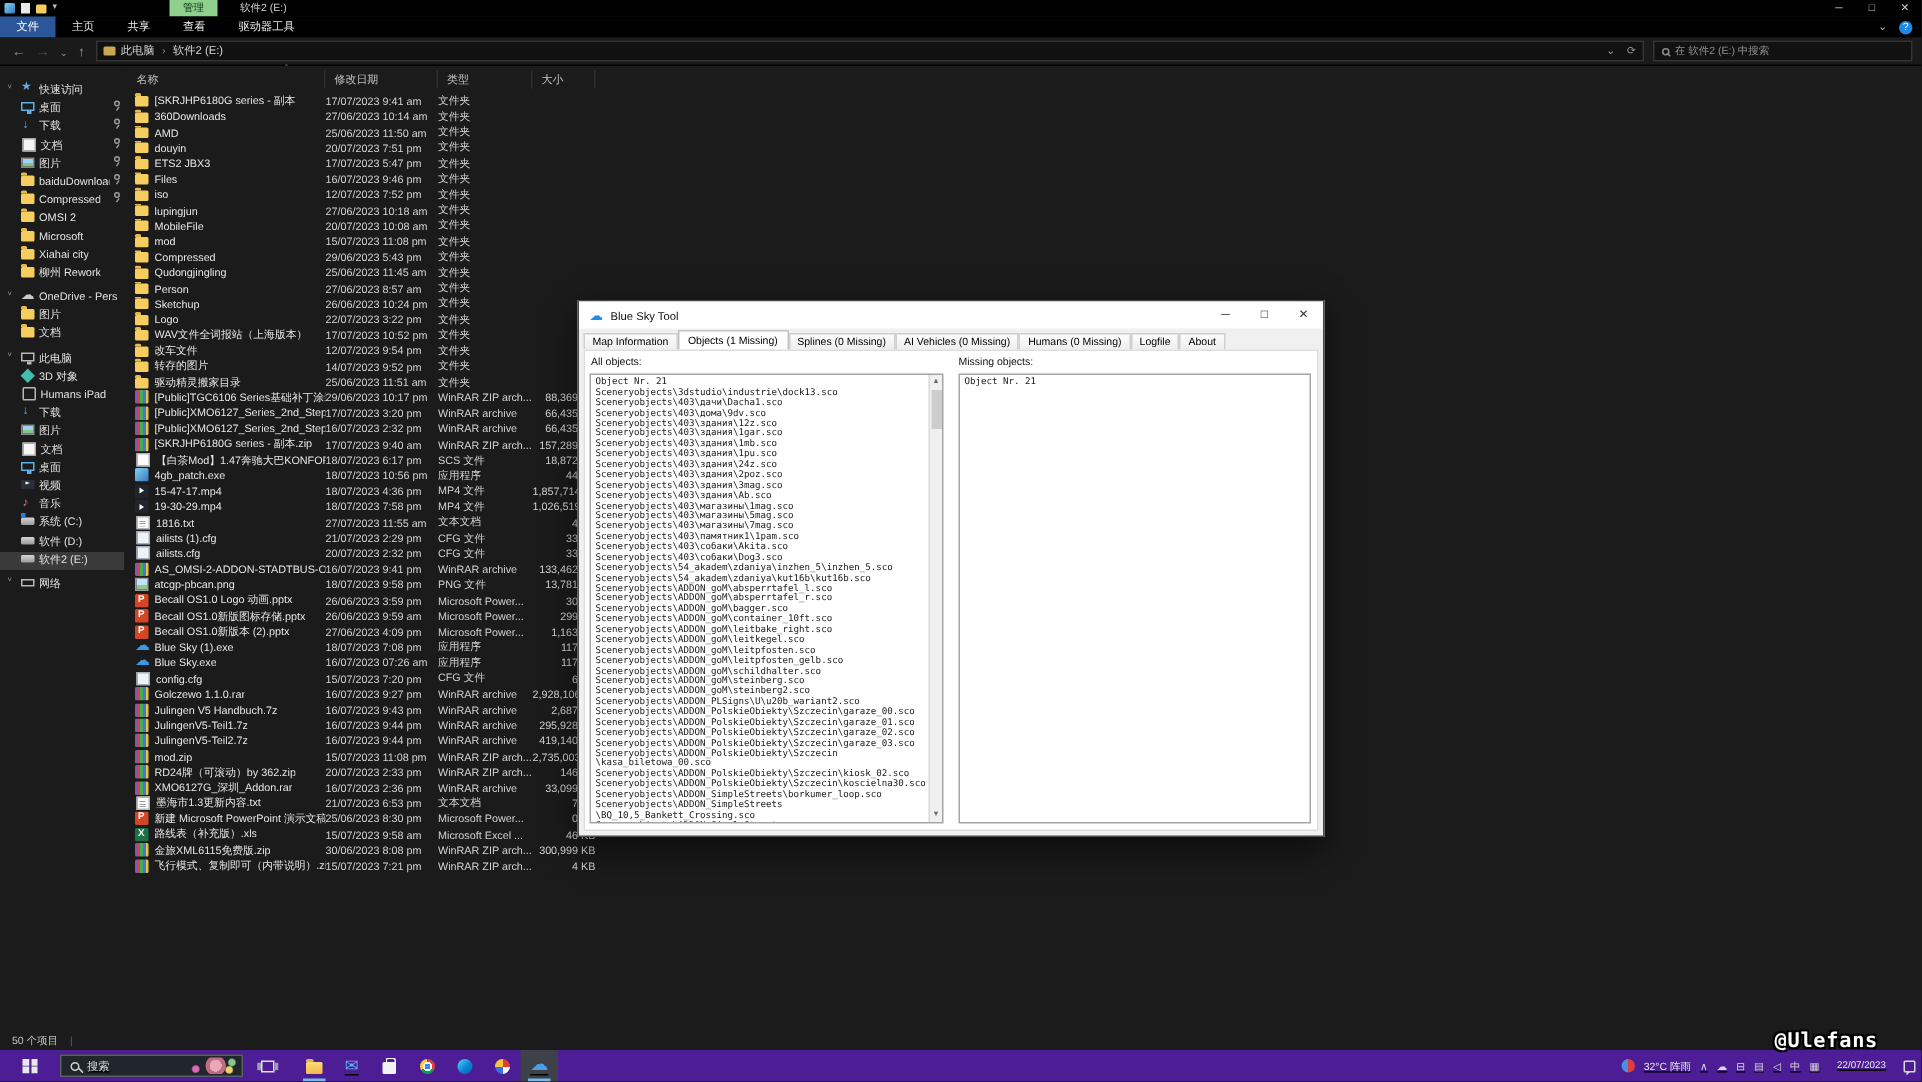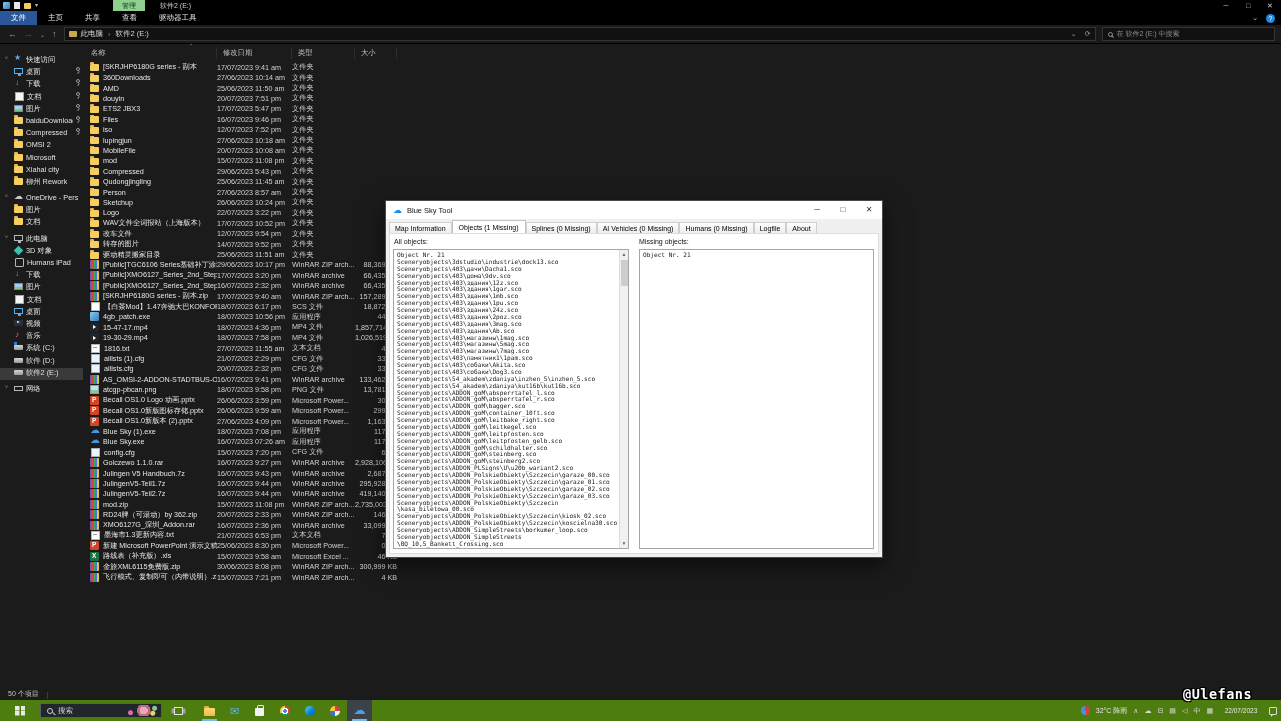--- a/index.html
+++ b/index.html
@@ -149,22 +149,22 @@
   .tb-missing { left:249px; right:4px; }
   .tbox pre { font-family:"DejaVu Sans Mono", monospace; font-size:6.1px; line-height:6.88px;
               color:#1a1a1a; padding:2px 3px; white-space:pre; }
   .vscroll { position:absolute; right:0; top:0; bottom:0; width:9px; background:#f0f0f0; border-left:1px solid #dcdcdc; }
   .vs-up, .vs-down { position:absolute; left:0; width:100%; height:9px; color:#6a6a6a; font-size:5px;
                      text-align:center; line-height:9px; }
   .vs-up { top:0; } .vs-down { bottom:0; }
   .vs-thumb { position:absolute; left:1px; top:10px; width:7px; height:26px; background:#cdcdcd; }
 
   
-  .taskbar { position:absolute; left:0; top:700px; width:100%; height:21px; background:#4d7c0f;
-             display:flex; align-items:stretch; }
+  .taskbar { position:absolute; left:0; top:700px; width:100%; height:21px; background:#4c1d95;
+             display:flex; align-items:stretch;text-decoration:underline; }
   .tb-start { width:40px; display:flex; align-items:center; justify-content:center; }
   .ic-start { width:10px; height:10px;
       background:linear-gradient(#e8e8e8,#e8e8e8) 0 0/4.5px 4.5px no-repeat,
                  linear-gradient(#e8e8e8,#e8e8e8) 5.5px 0/4.5px 4.5px no-repeat,
                  linear-gradient(#e8e8e8,#e8e8e8) 0 5.5px/4.5px 4.5px no-repeat,
                  linear-gradient(#e8e8e8,#e8e8e8) 5.5px 5.5px/4.5px 4.5px no-repeat; }
   .tb-search { width:122px; margin:3px 4px 3px 0; background:#20262c; border:1px solid #5a5f63;
                display:flex; align-items:center; gap:5px; padding-left:6px; color:#d9d9d9; font-size:7.5px; position:relative; }
   .tb-mag { width:6px; height:6px; border:1px solid #d0d0d0; border-radius:50%; position:relative; flex:0 0 6px; }
   .tb-mag::after { content:""; position:absolute; width:3.5px; height:1px; background:#d0d0d0;

